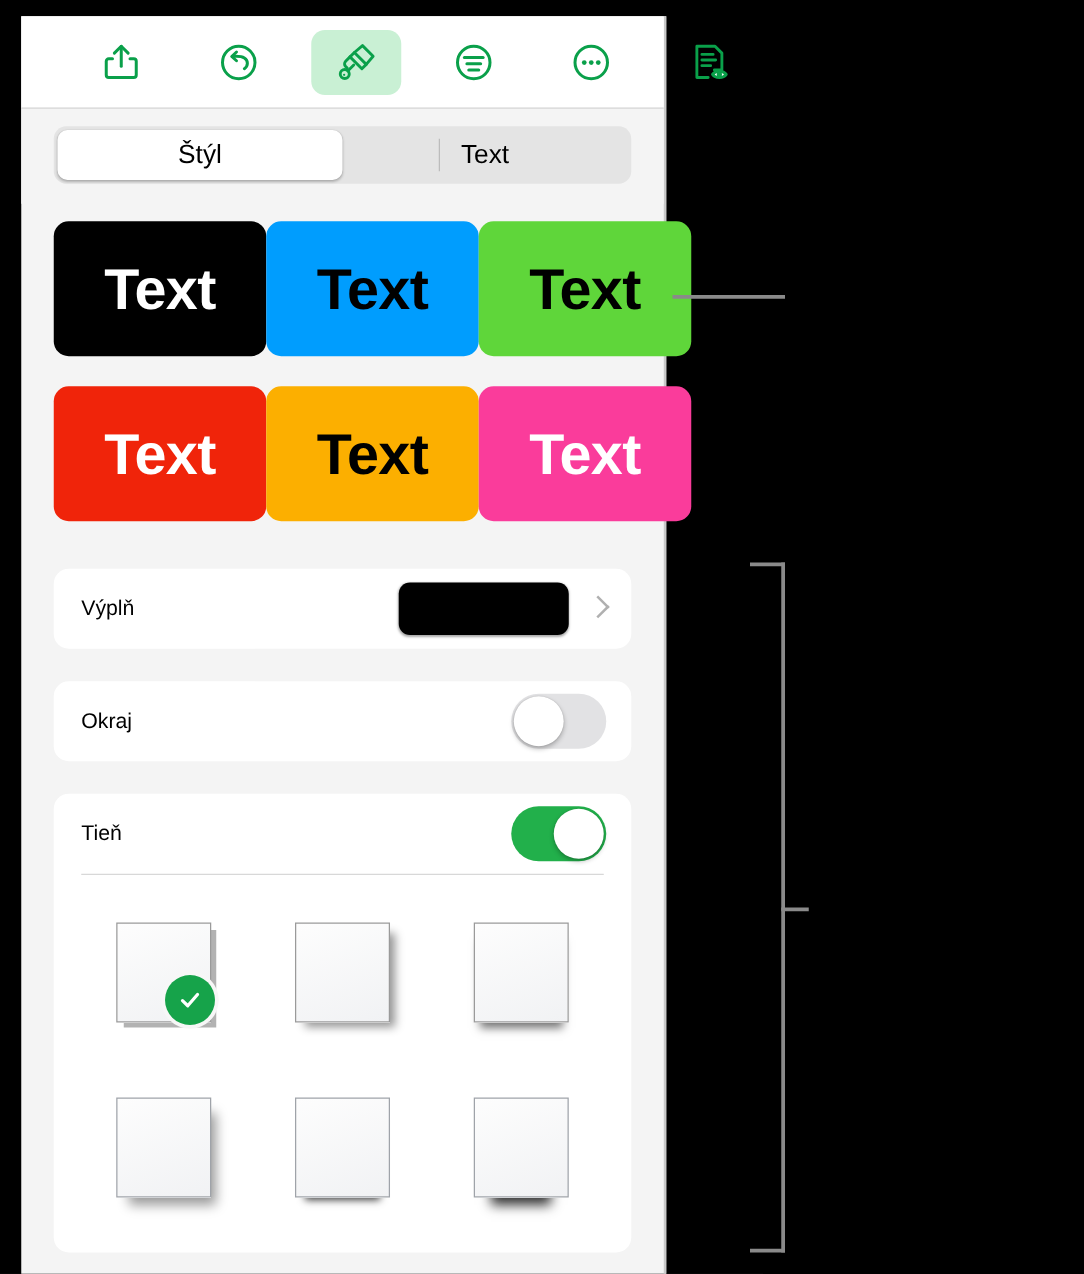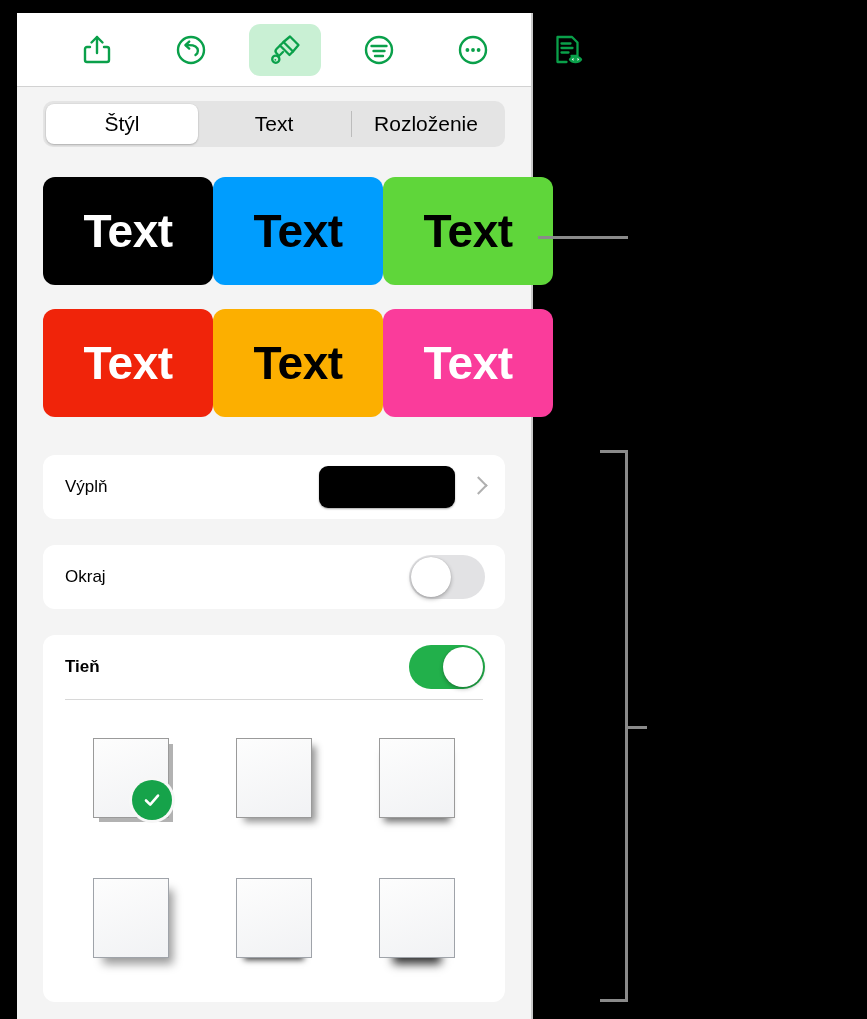--- a/index.html
+++ b/index.html
@@ -90,21 +90,21 @@
   }
 
   
   .group {
     margin: 0 26px;
     background: #ffffff;
     border-radius: 12px;
   }
   .group.fill   { margin-top: 38px; }
   .group.border { margin-top: 26px; }
-  .group.shadow { margin-top: 26px; padding-bottom: 14px; font-weight: bold; }
+  .group.shadow { margin-top: 26px; padding-bottom: 14px; }
 
   .row {
     height: 64px;
     display: flex; align-items: center;
     padding: 0 20px 0 22px;
   }
   .row-label { font-size: 17px; color: #000; flex: 0 0 auto; }
   .row-spacer { flex: 1 1 auto; }
 
   .color-chip {
@@ -279,23 +279,20 @@
     </div>
 
     <div class="tabs-wrap">
       <div class="tabs">
         <div class="tab selected">
           <span>Štýl</span>
         </div>
         <div class="tab">
           <span>Text</span>
         </div>
-        <div class="tab">
-          <span>Rozloženie</span>
-        </div>
         <div class="tab-sep s1"></div>
       </div>
     </div>
 
     <div class="styles-grid">
       <div class="style-swatch" style="background:#000000;color:#ffffff">
         <span>Text</span>
       </div>
       <div class="style-swatch" style="background:#009dfe;color:#000000">
         <span>Text</span>

